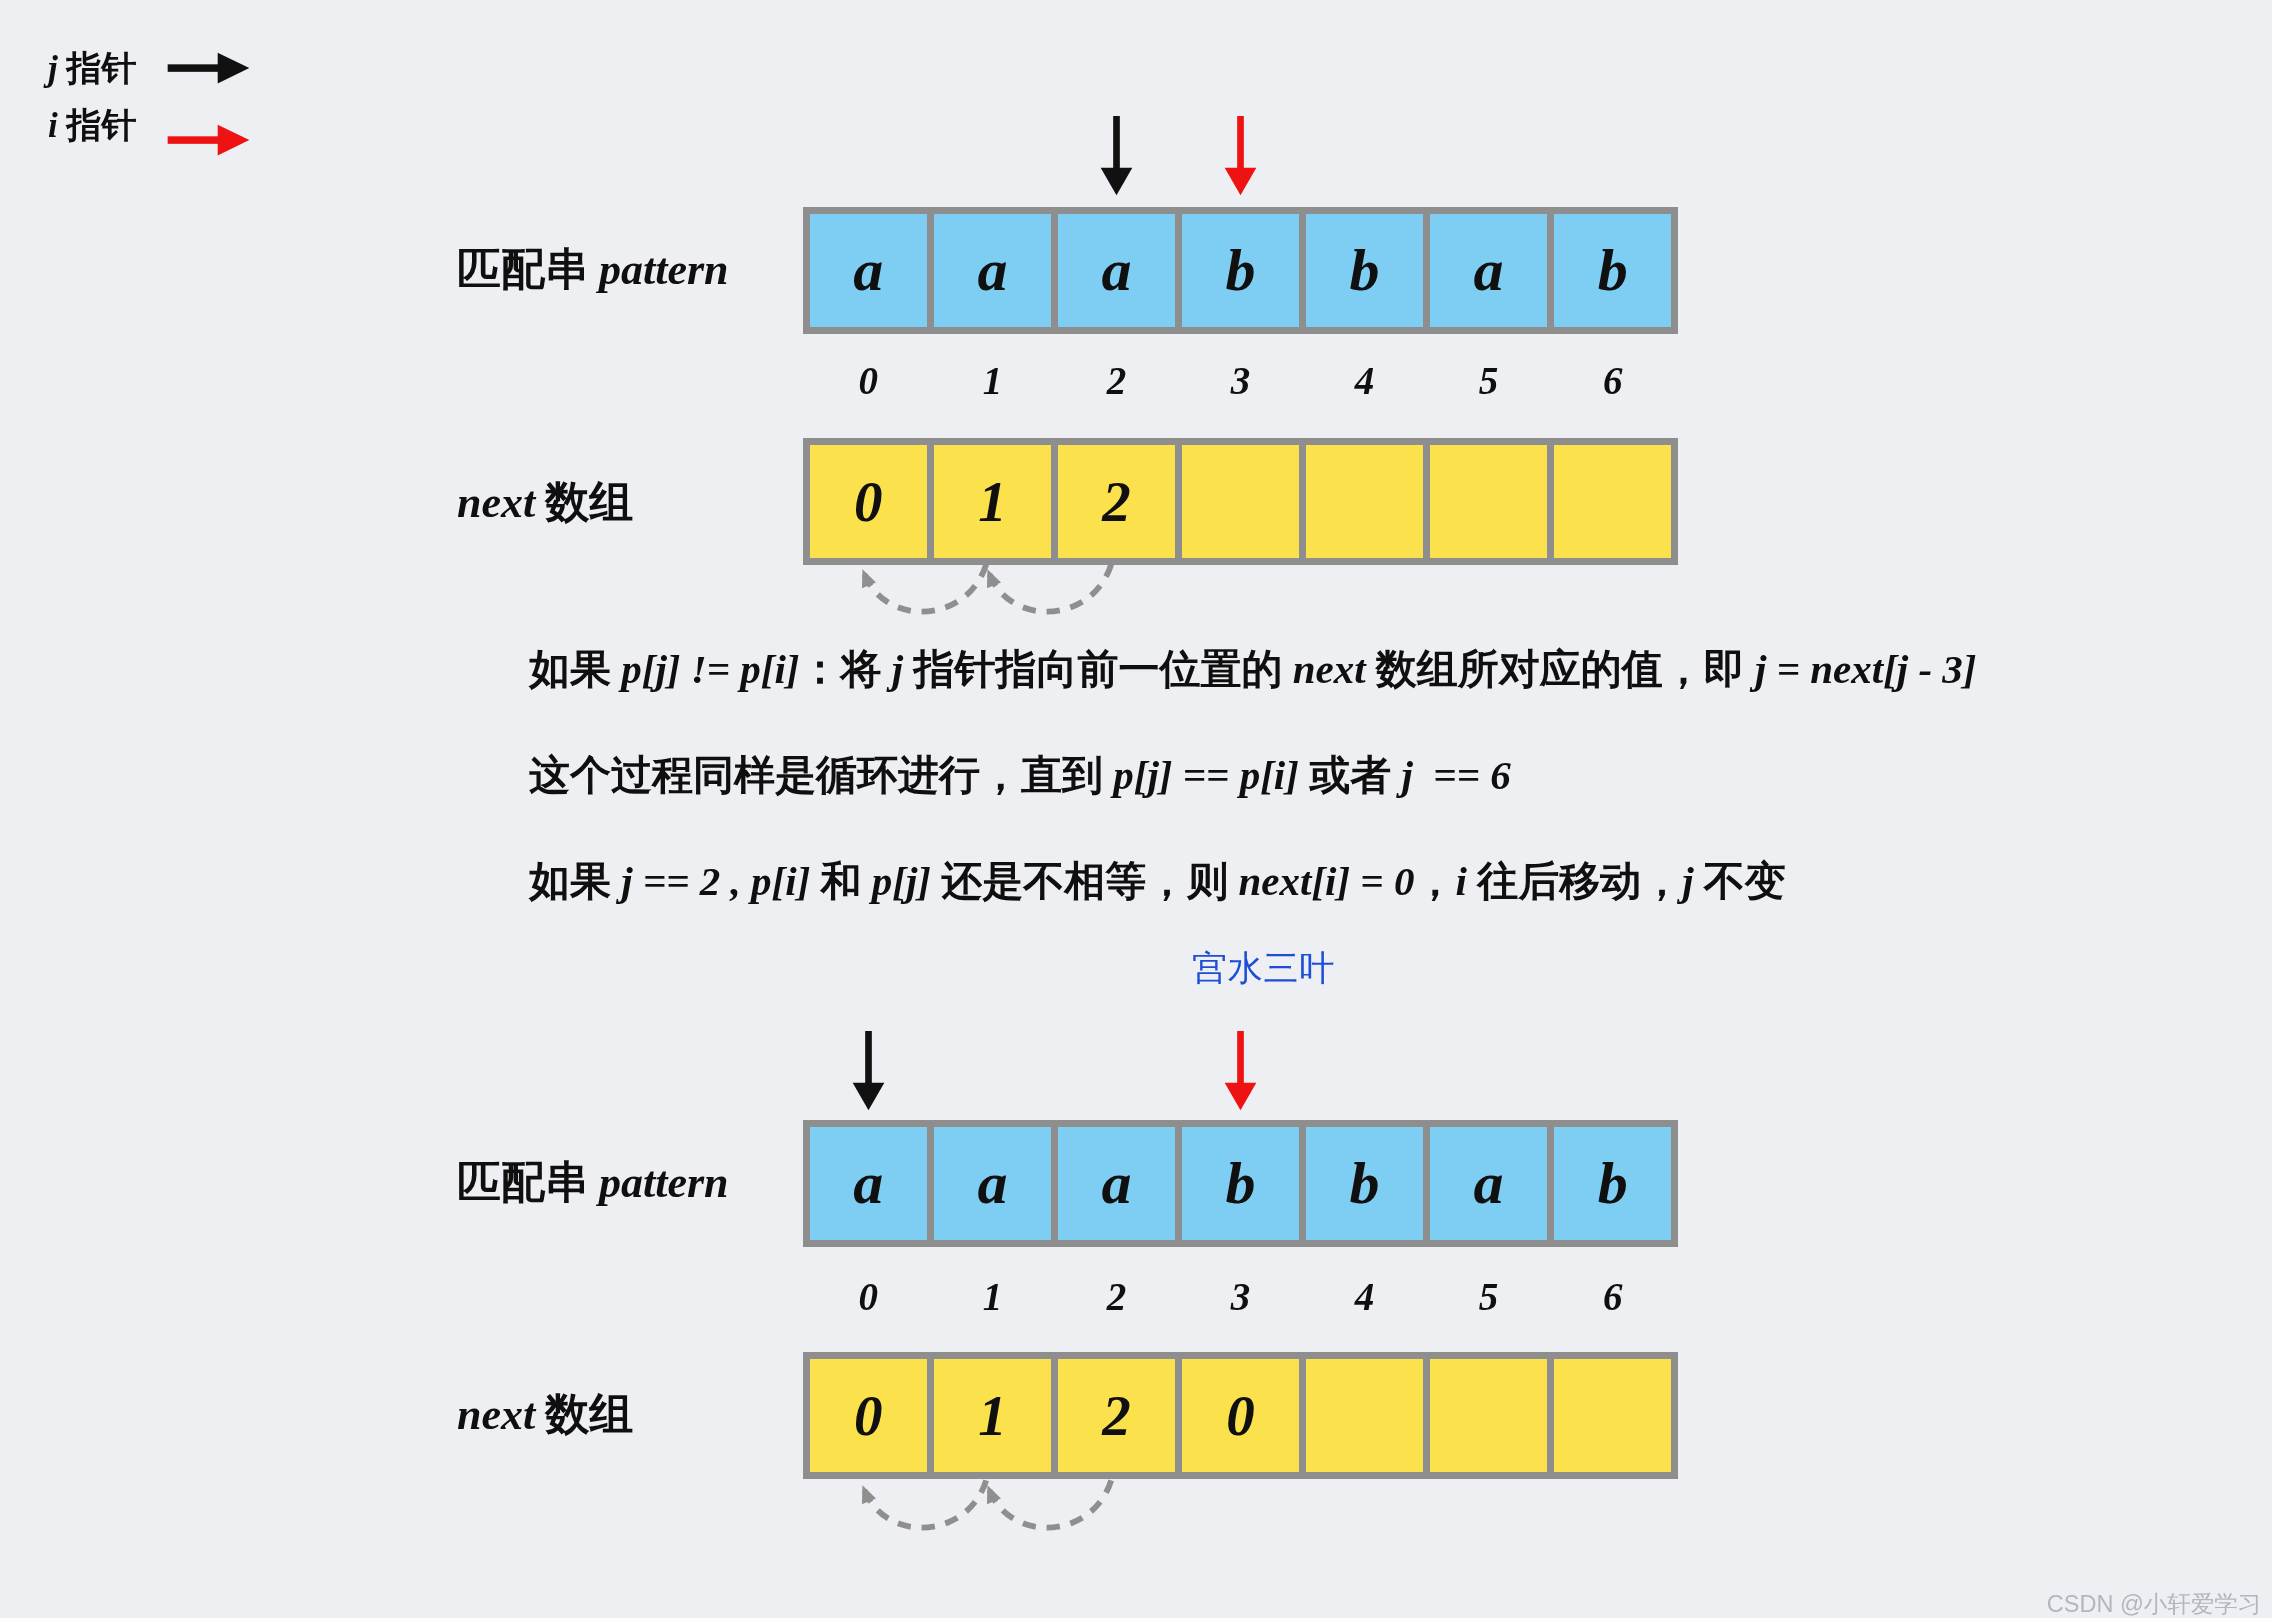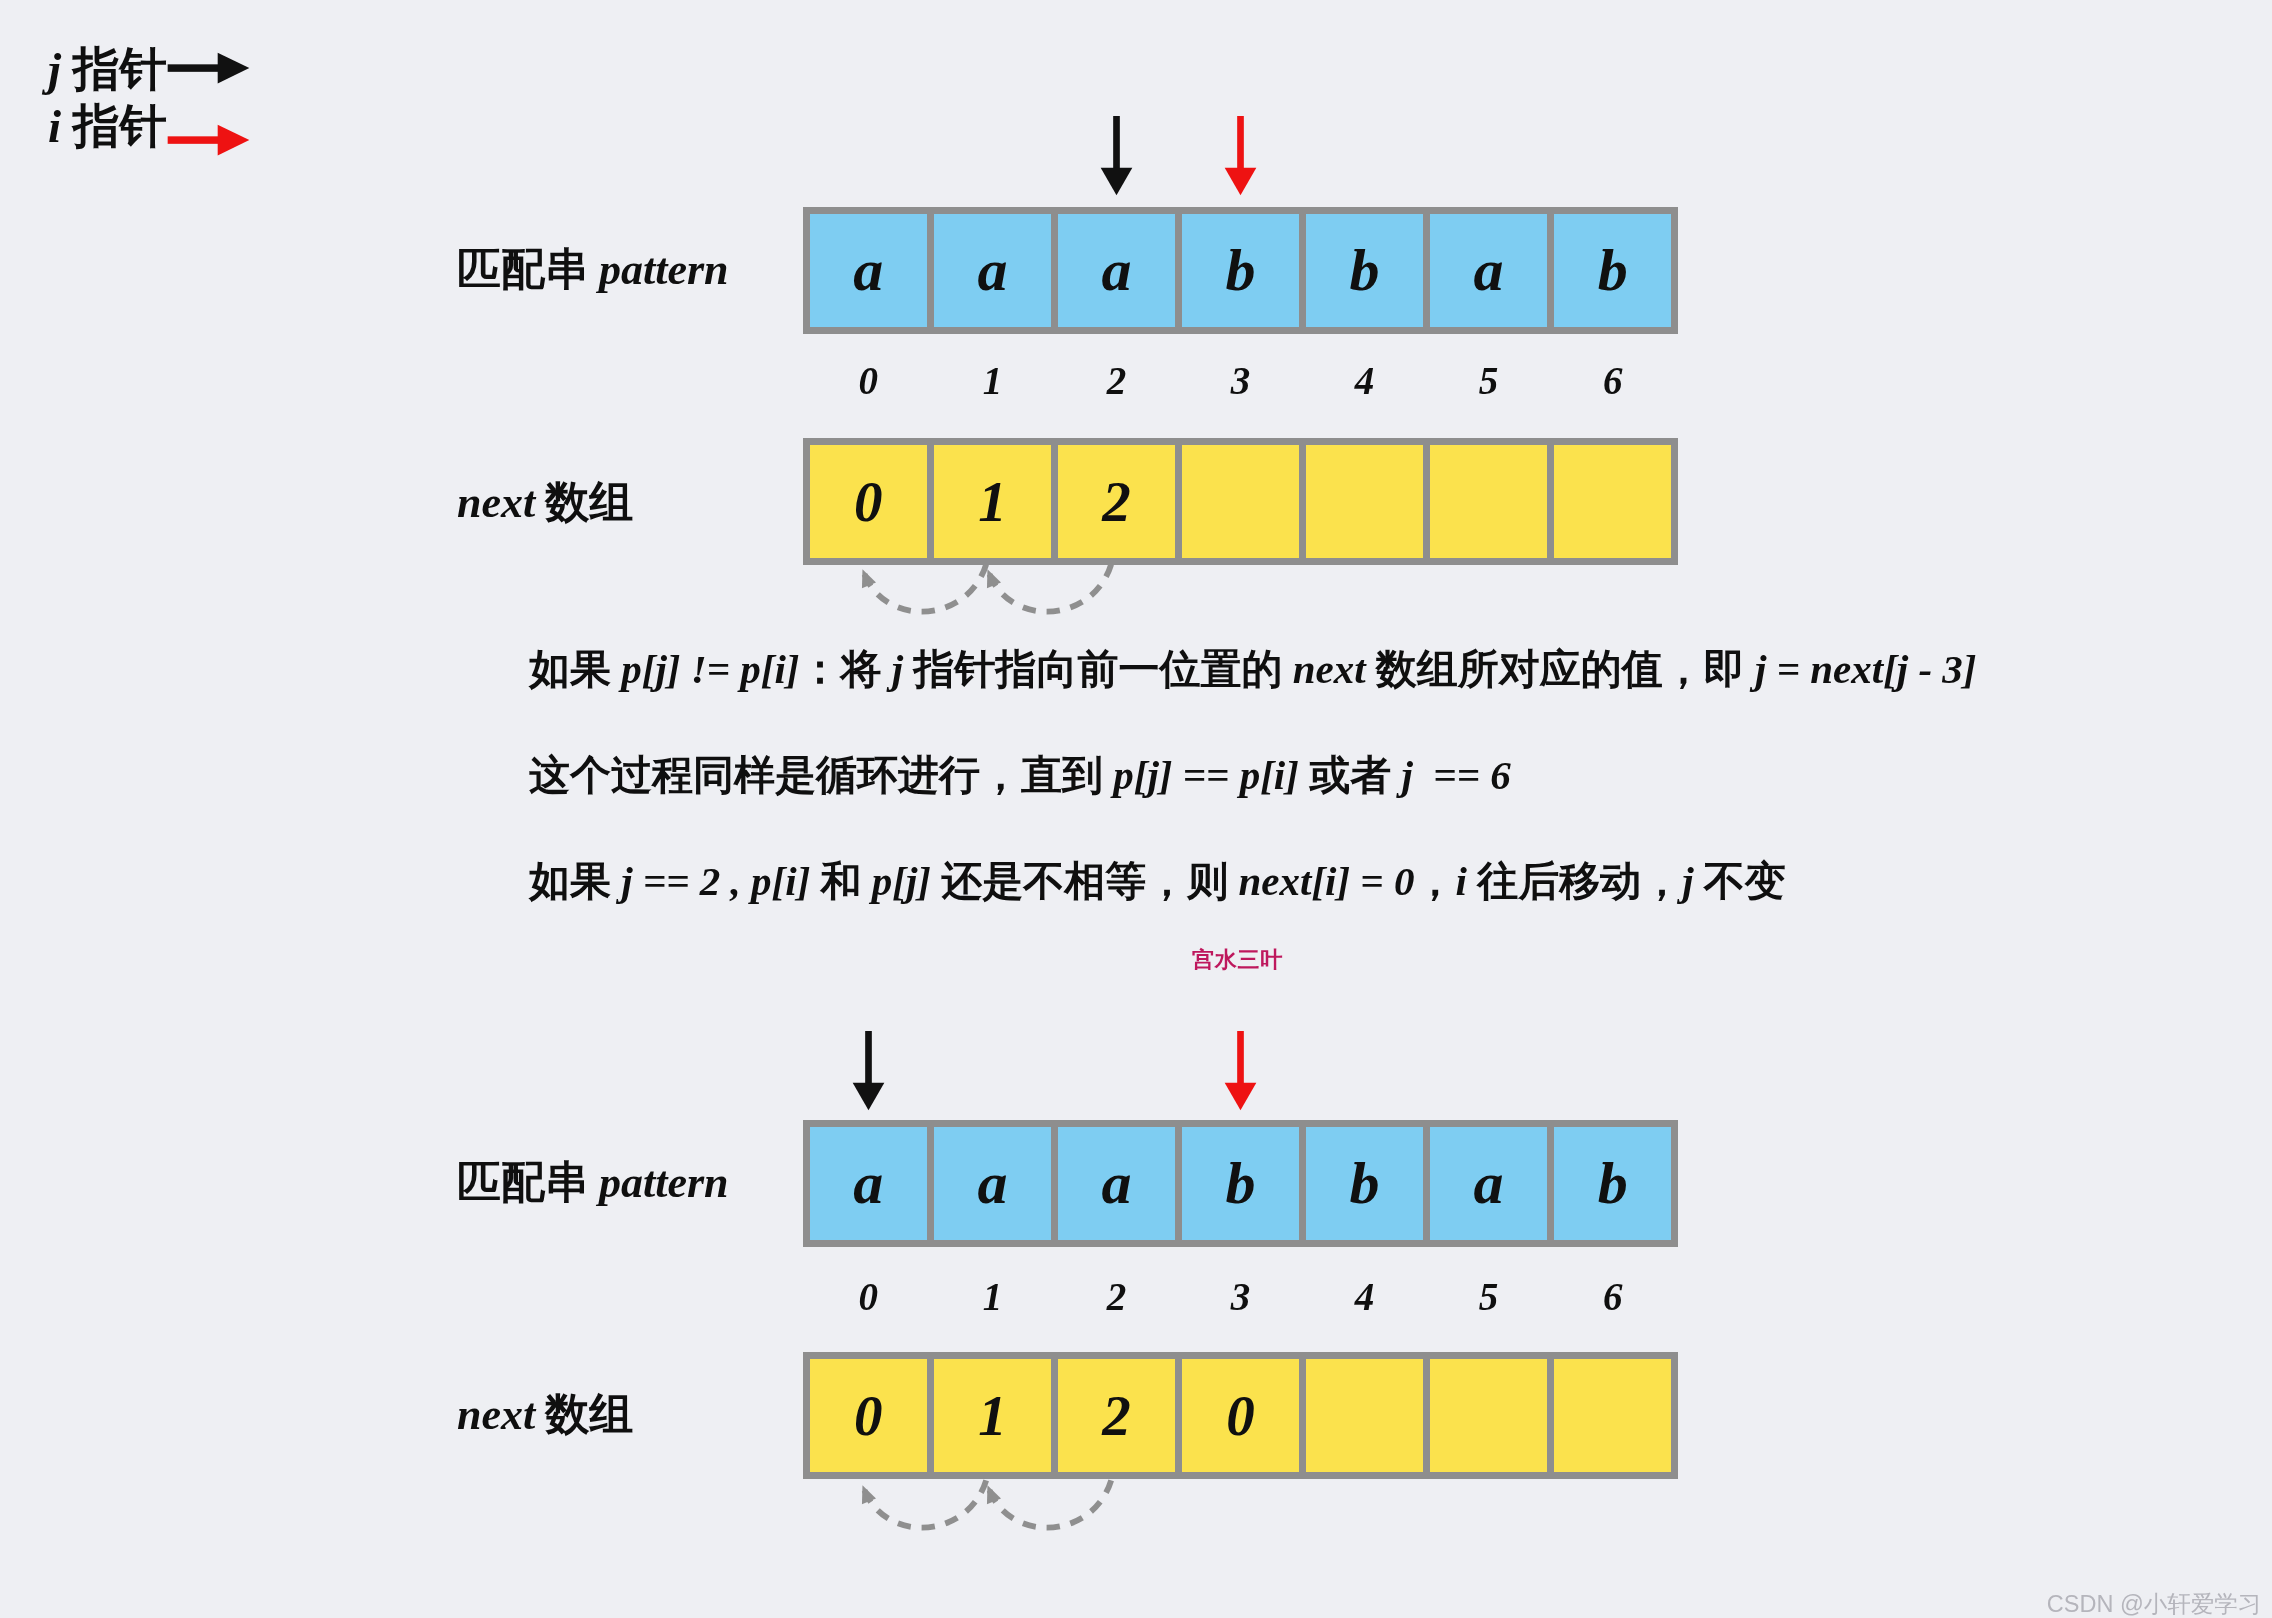--- a/index.html
+++ b/index.html
@@ -4,21 +4,21 @@
 <style>
   html,body{margin:0;padding:0;}
   body{
     width:2273px;height:1619px;position:relative;overflow:hidden;
     background:#eeeff3;
     font-family:"Liberation Serif","DejaVu Serif",serif;
     color:#0f0f0f;
   }
 
   
-  .legend-label{position:absolute;font-weight:bold;font-size:47px;white-space:pre;line-height:54px;}
+  .legend-label{position:absolute;font-weight:bold;font-size:35px;white-space:pre;line-height:54px;}
   .legend-label .em{font-style:italic;}
 
   
   .row{position:absolute;left:803px;width:875px;height:127px;
        display:flex;gap:6.7px;padding:6.7px;box-sizing:border-box;background:#8e8e8e;}
   .row .cell{flex:1;display:flex;align-items:center;justify-content:center;
        font-weight:bold;font-style:italic;color:#101010;}
   .row.blue .cell{background:#7ecdf2;font-size:60px;}
   .row.yellow .cell{background:#fbe24d;font-size:57px;}
 
@@ -33,22 +33,22 @@
        font-weight:bold;font-size:44px;white-space:pre;line-height:52px;}
   .row-label .en{font-style:italic;}
   .row-label .gap{display:inline-block;width:10px;}
 
   
   .text-line{position:absolute;left:529px;font-weight:bold;font-size:41px;
        white-space:pre;line-height:45px;}
   .text-line .em{font-style:italic;}
 
   
-  .wm-center{position:absolute;left:1192px;top:945px;font-size:22px;
-       letter-spacing:0.8px;color:#be185d;font-weight:bold;}
+  .wm-center{position:absolute;left:1192px;top:945px;font-size:35px;
+       letter-spacing:0.8px;color:#1d4ed8;font-weight:normal;}
   .wm-csdn{position:absolute;right:11.7px;top:1588px;font-size:23.5px;color:#b5b5bc;
        font-family:"Liberation Sans","DejaVu Sans",sans-serif;}
 
   .v-arrow{position:absolute;}
   .h-arrow{position:absolute;}
   .arcs{position:absolute;left:825px;}
 </style>
 </head>
 <body>
 

